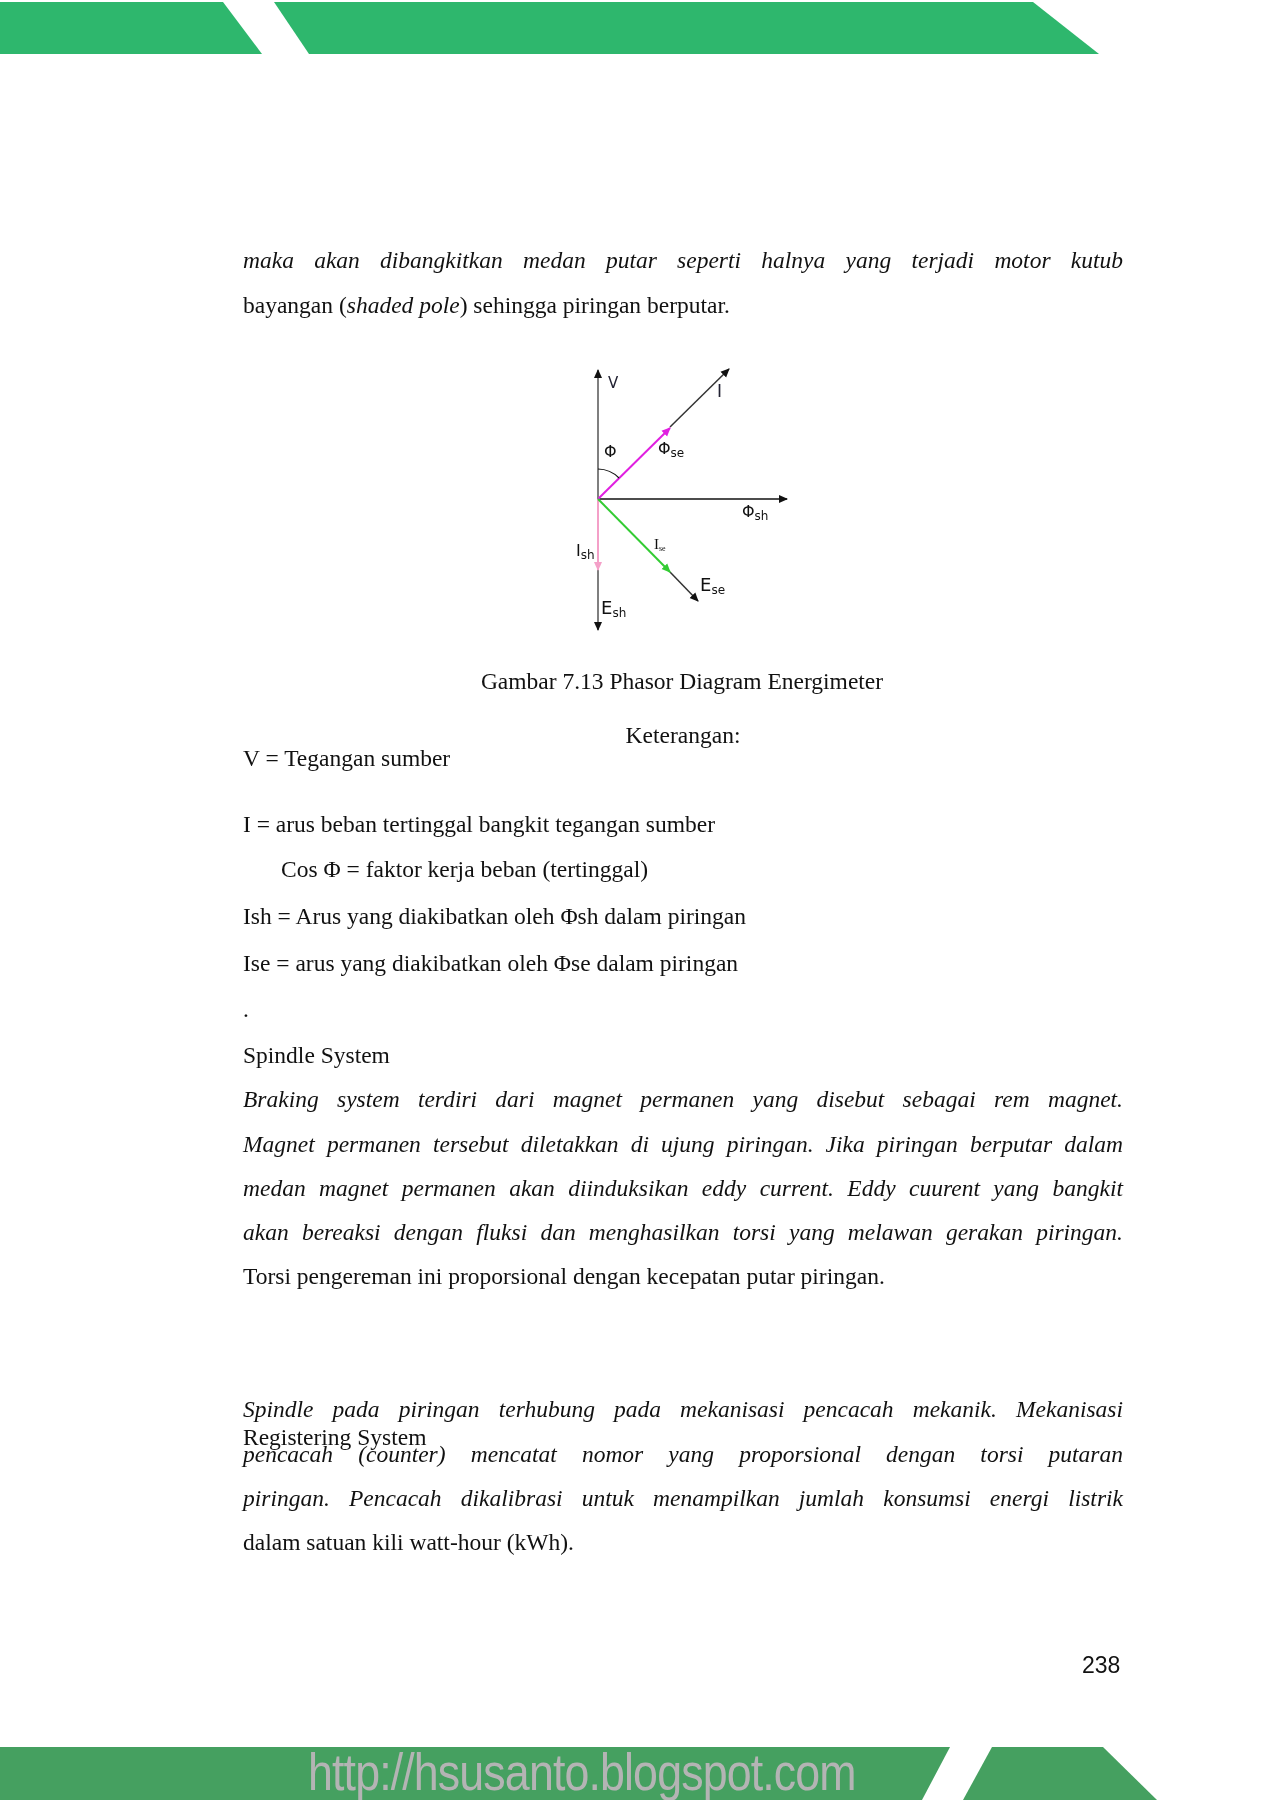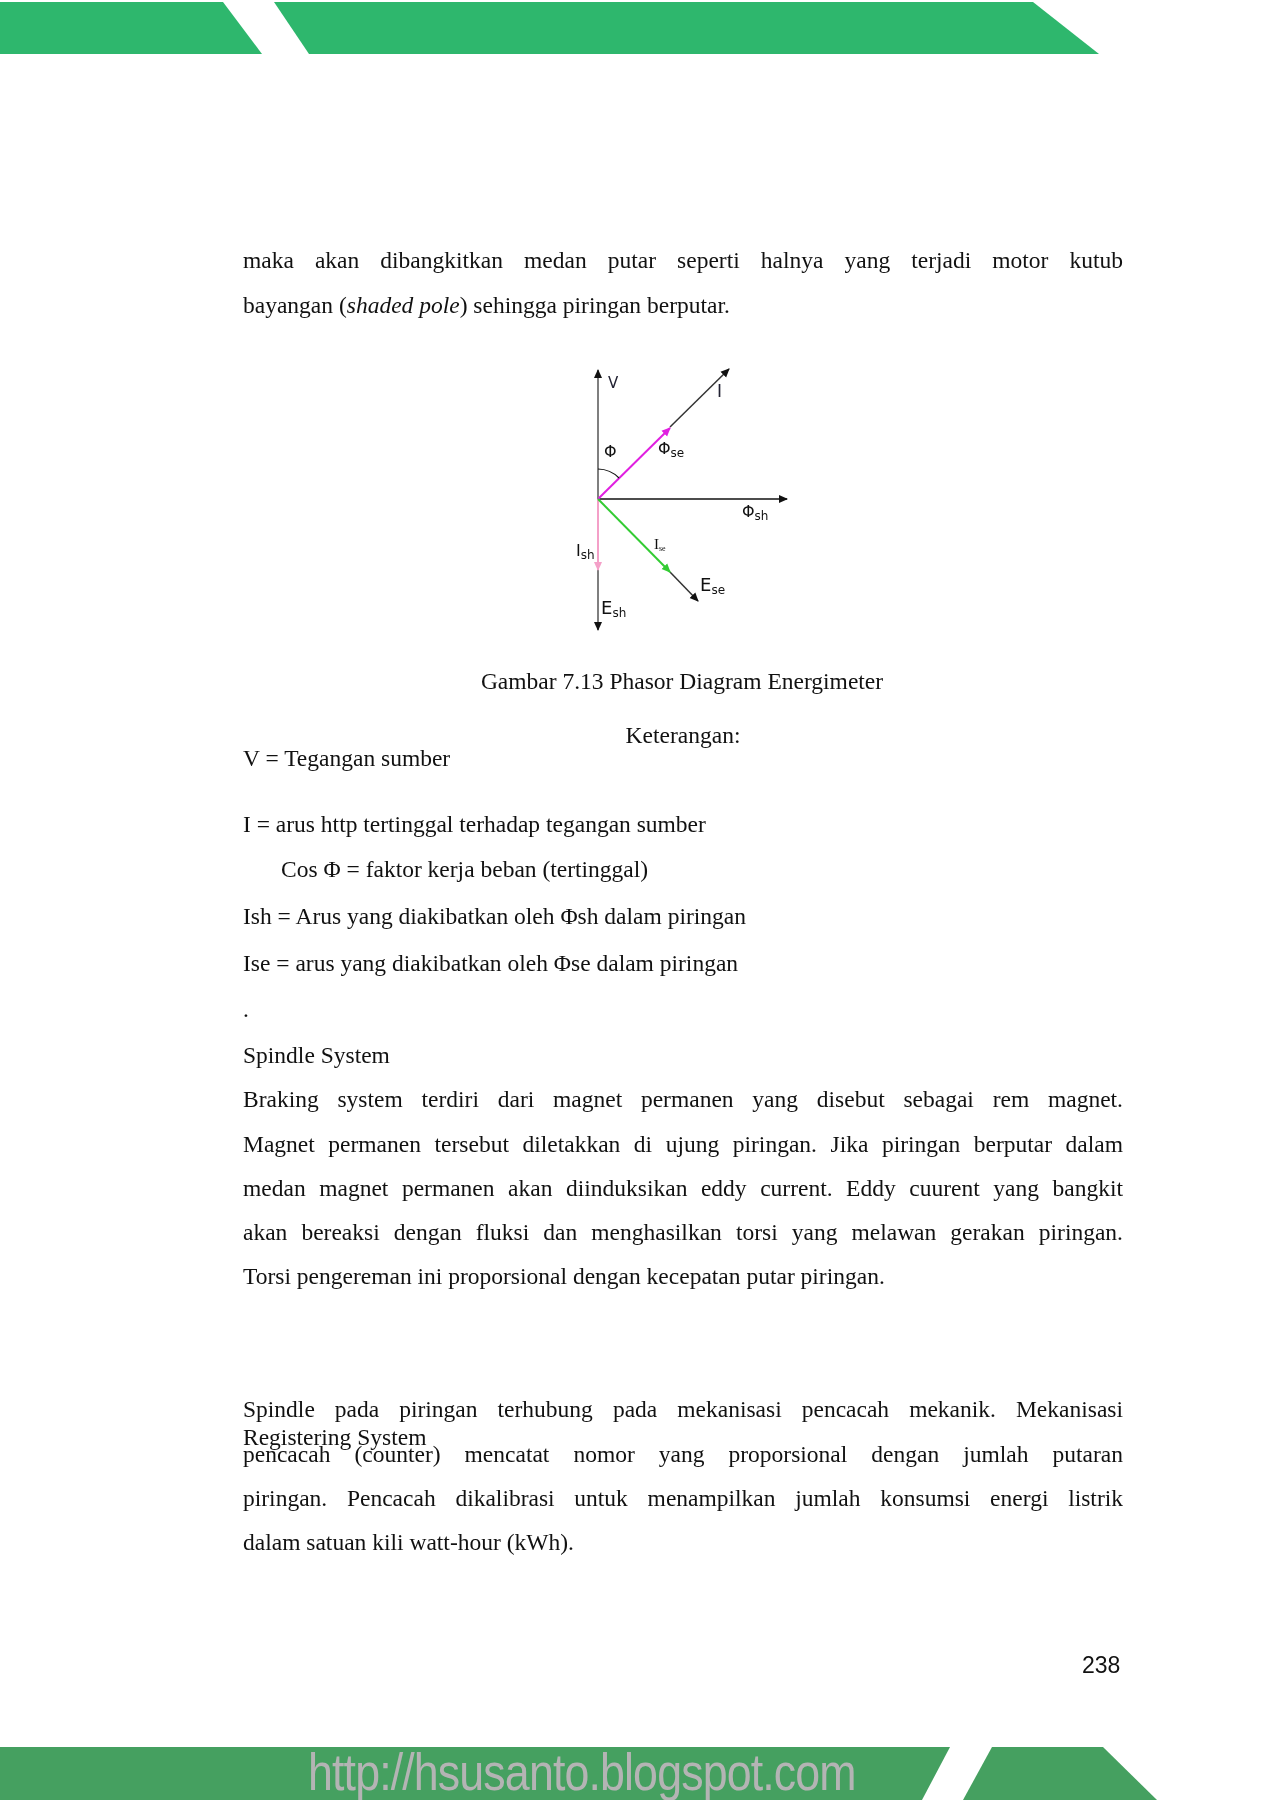--- a/index.html
+++ b/index.html
@@ -1,21 +1,21 @@
 <!DOCTYPE html>
 <html><head>
 <meta charset="utf-8">
 <style>
   html, body { margin: 0; padding: 0; background: #ffffff; }
   body { width: 1272px; height: 1800px; position: relative; overflow: hidden;
          font-family: "Liberation Serif", "DejaVu Serif", serif; color: #111; }
   .band { position: absolute; left: 0; width: 1272px; }
   .band svg { display: block; }
   .txt { position: absolute; left: 243px; width: 880px; font-size: 23.5px; line-height: 45px; white-space: nowrap; }
-  .just { white-space: normal; text-align: justify; text-align-last: justify; }
+  .just { white-space: normal; text-align: justify; text-align-last: justify; font-style: italic; }
   .caption { position: absolute; left: 0; width: 1364px; text-align: center; font-size: 23.5px; }
   .pagenum { position: absolute; left: 1082px; top: 1652px; font-family: "Liberation Sans", "DejaVu Sans", sans-serif; font-size: 23px; color: #111; }
   .watermark { position: absolute; left: 308px; top: 1742px; font-family: "Liberation Sans", "DejaVu Sans", sans-serif;
                font-size: 52px; color: #b4b4b4; letter-spacing: -1px; transform: scaleX(0.86); transform-origin: left top; white-space: nowrap; }
   .diagram { position: absolute; left: 0; top: 0; }
   .lbl { font-family: "DejaVu Sans", "Liberation Sans", sans-serif; }
 </style>
 </head>
 <body>
 
@@ -71,36 +71,36 @@
   <text class="lbl" x="576" y="556" font-size="16" fill="#111"><tspan>I</tspan><tspan font-size="12" dy="3">sh</tspan></text>
   <text x="654" y="549" font-size="15" fill="#111" font-family="Liberation Serif, serif"><tspan>I</tspan><tspan font-size="8" dy="2">se</tspan></text>
   <text class="lbl" x="700" y="591" font-size="18" fill="#111"><tspan>E</tspan><tspan font-size="12" dy="3">se</tspan></text>
   <text class="lbl" x="601" y="614" font-size="18" fill="#111"><tspan>E</tspan><tspan font-size="12" dy="3">sh</tspan></text>
 </svg>
 
 <div class="caption" style="top:668px;">Gambar 7.13 Phasor Diagram Energimeter</div>
 
 <div class="txt" style="top:713px;text-align:center;">Keterangan:</div>
 <div class="txt" style="top:736px;">V = Tegangan sumber</div>
-<div class="txt" style="top:802px;">I = arus http tertinggal terhadap tegangan sumber</div>
+<div class="txt" style="top:802px;">I = arus beban tertinggal bangkit tegangan sumber</div>
 <div class="txt" style="top:847px;margin-left:38px;">Cos Φ = faktor kerja beban (tertinggal)</div>
 <div class="txt" style="top:894px;">Ish = Arus yang diakibatkan oleh Φsh dalam piringan</div>
 <div class="txt" style="top:941px;">Ise = arus yang diakibatkan oleh Φse dalam piringan</div>
 <div class="txt" style="top:987px;">.</div>
 
 <div class="txt" style="top:1033px;">Spindle System</div>
 <div class="txt just" style="top:1077px;">Braking system terdiri dari magnet permanen yang disebut sebagai rem magnet.</div>
 <div class="txt just" style="top:1122px;">Magnet permanen tersebut diletakkan di ujung piringan. Jika piringan berputar dalam</div>
 <div class="txt just" style="top:1166px;">medan magnet permanen akan diinduksikan eddy current. Eddy cuurent yang bangkit</div>
 <div class="txt just" style="top:1210px;">akan bereaksi dengan fluksi dan menghasilkan torsi yang melawan gerakan piringan.</div>
 <div class="txt" style="top:1254px;">Torsi pengereman ini proporsional dengan kecepatan putar piringan.</div>
 
 <div class="txt" style="top:1415px;">Registering System</div>
 <div class="txt just" style="top:1387px;">Spindle pada piringan terhubung pada mekanisasi pencacah mekanik. Mekanisasi</div>
-<div class="txt just" style="top:1432px;">pencacah (counter) mencatat nomor yang proporsional dengan jumlah putaran</div>
+<div class="txt just" style="top:1432px;">pencacah (counter) mencatat nomor yang proporsional dengan torsi putaran</div>
 <div class="txt just" style="top:1476px;">piringan. Pencacah dikalibrasi untuk menampilkan jumlah konsumsi energi listrik</div>
 <div class="txt" style="top:1520px;">dalam satuan kili watt-hour (kWh).</div>
 
 <div class="pagenum">238</div>
 
 <div class="band" style="top:1747px;height:53px;">
   <svg width="1272" height="53">
     <polygon points="0,0 950,0 922,53 0,53" fill="#45a060"></polygon>
     <polygon points="992,0 1103,0 1157,53 963,53" fill="#45a060"></polygon>
   </svg>

